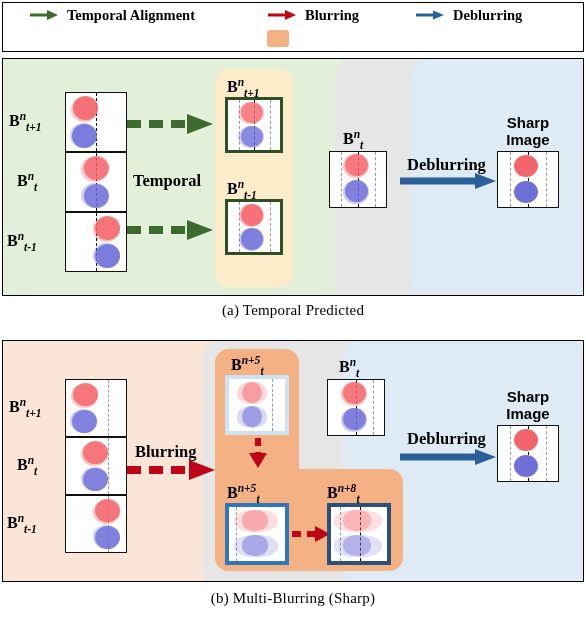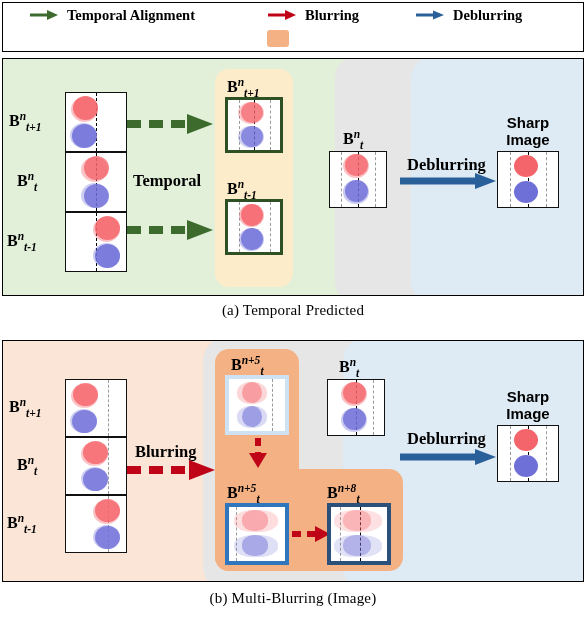--- a/index.html
+++ b/index.html
@@ -350,15 +350,15 @@
 Image</div>
     <div class="frame" style="left:494px; top:84px; width:62px; height:57px;">
       <div class="dash-g" style="left:20%;"></div>
       <div class="dash-g" style="left:80%;"></div>
       <div class="dash-v" style="left:50%;"></div>
       <div class="blob" style="left:16px; top:3px; width:24px; height:22px; background:#f4656b;"></div>
       <div class="blob" style="left:16px; top:29px; width:24px; height:22px; background:#6f6fd8;"></div>
     </div>
   </div>
 
-  <div class="caption" style="left:0; top:590px;">(b) Multi-Blurring (Image)</div>
+  <div class="caption" style="left:0; top:590px;">(b) Multi-Blurring (Sharp)</div>
 
 </div>
 
 </body></html>

